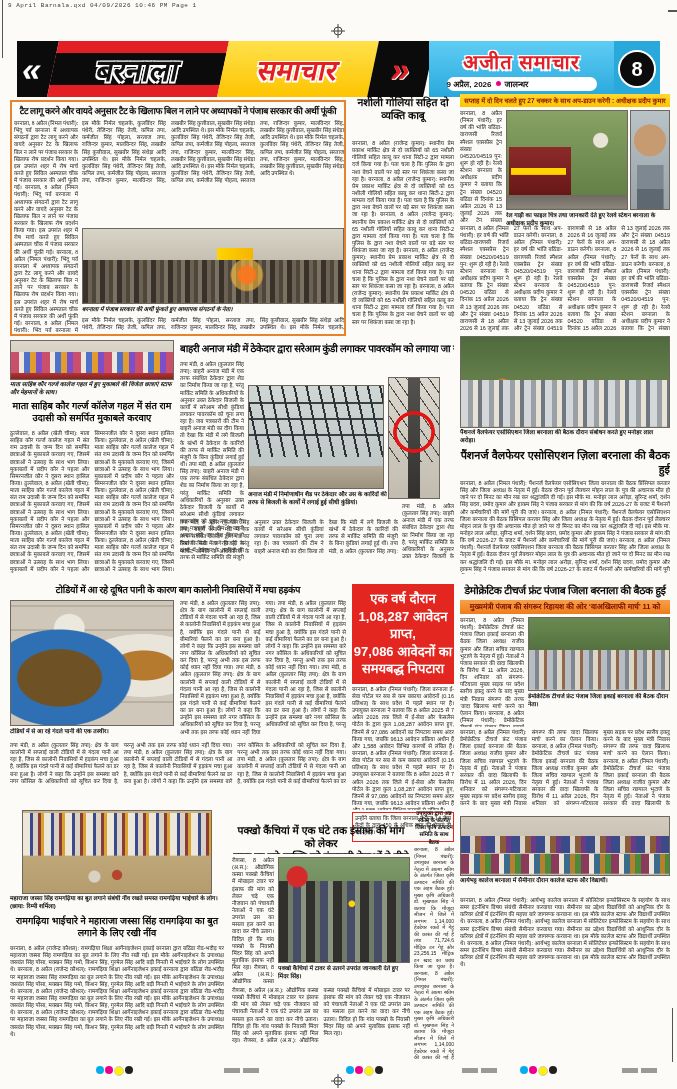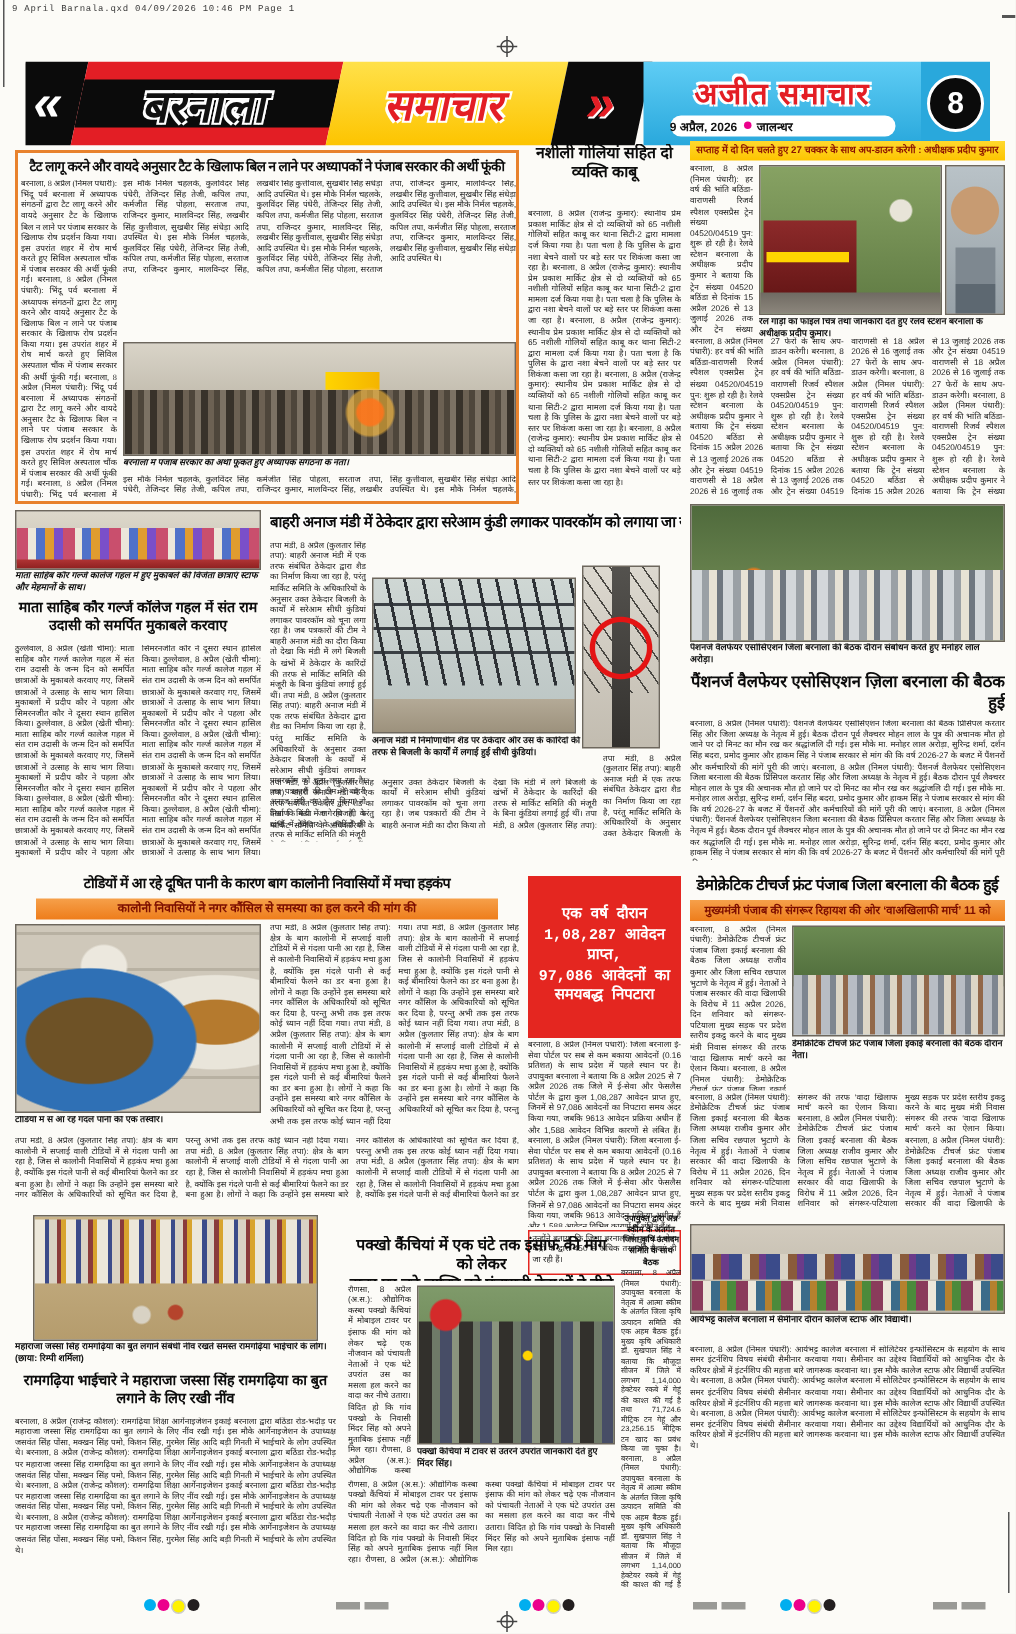--- a/index.html
+++ b/index.html
@@ -211,31 +211,30 @@
 
   <div class="abs" style="left:460px;top:336px;width:210px;height:242px;">
     <div class="photo ph-pension" style="width:210px;height:92px;"></div>
     <div class="cap" style="height:17px;margin-top:1px;">पैंशनर्ज वैलफेयर एसोसिएशन जिला बरनाला की बैठक दौरान संबोधन करते हुए मनोहर लाल अरोड़ा।</div>
     <div class="hl" style="font-size:11px;text-align:right;line-height:1.3;height:30px;overflow:hidden;margin-top:2px;">पैंशनर्ज वैलफेयर एसोसिएशन ज़िला बरनाला की बैठक हुई</div>
     <div class="body-t" style="height:94px;margin-top:2px;">बरनाला, 8 अप्रैल (निमल पंधारी): पैंशनर्ज वैलफेयर एसोसिएशन जिला बरनाला की बैठक प्रिंसिपल करतार सिंह और जिला अध्यक्ष के नेतृत्व में हुई। बैठक दौरान पूर्व लैक्चरर मोहन लाल के पुत्र की अचानक मौत हो जाने पर दो मिनट का मौन रख कर श्रद्धांजलि दी गई। इस मौके मा. मनोहर लाल अरोड़ा, सुरिन्द्र शर्मा, दर्शन सिंह बदरा, प्रमोद कुमार और हाकम सिंह ने पंजाब सरकार से मांग की कि वर्ष 2026-27 के बजट में पैंशनरों और कर्मचारियों की मांगें पूरी की जाएं। बरनाला, 8 अप्रैल (निमल पंधारी): पैंशनर्ज वैलफेयर एसोसिएशन जिला बरनाला की बैठक प्रिंसिपल करतार सिंह और जिला अध्यक्ष के नेतृत्व में हुई। बैठक दौरान पूर्व लैक्चरर मोहन लाल के पुत्र की अचानक मौत हो जाने पर दो मिनट का मौन रख कर श्रद्धांजलि दी गई। इस मौके मा. मनोहर लाल अरोड़ा, सुरिन्द्र शर्मा, दर्शन सिंह बदरा, प्रमोद कुमार और हाकम सिंह ने पंजाब सरकार से मांग की कि वर्ष 2026-27 के बजट में पैंशनरों और कर्मचारियों की मांगें पूरी की जाएं। बरनाला, 8 अप्रैल (निमल पंधारी): पैंशनर्ज वैलफेयर एसोसिएशन जिला बरनाला की बैठक प्रिंसिपल करतार सिंह और जिला अध्यक्ष के नेतृत्व में हुई। बैठक दौरान पूर्व लैक्चरर मोहन लाल के पुत्र की अचानक मौत हो जाने पर दो मिनट का मौन रख कर श्रद्धांजलि दी गई। इस मौके मा. मनोहर लाल अरोड़ा, सुरिन्द्र शर्मा, दर्शन सिंह बदरा, प्रमोद कुमार और हाकम सिंह ने पंजाब सरकार से मांग की कि वर्ष 2026-27 के बजट में पैंशनरों और कर्मचारियों की मांगें पूरी की जाएं।</div>
   </div>
 
   <div class="abs" style="left:10px;top:582px;width:336px;height:224px;">
     <div class="hl hl-one" style="font-size:9.5px;height:15px;line-height:15px;">टोडियों में आ रहे दूषित पानी के कारण बाग कालोनी निवासियों में मचा हड़कंप</div>
-    <div class="bar bar-orange" style="height:14px;line-height:14px;font-size:8px;margin:2px 14px 0 14px;">कालोनी निवासियों ने नगर कौंसिल से समस्या का हल करने की मांग की</div>
     <div style="position:relative;height:190px;margin-top:3px;">
       <div class="photo ph-buckets abs" style="left:0;top:0;width:164px;height:126px;"></div>
       <div class="cap abs" style="left:0;top:128px;width:164px;height:10px;">टोडियों में से आ रहे गंदले पानी की एक तस्वीर।</div>
       <div class="body-t cols2 abs" style="left:170px;top:0;width:166px;height:138px;">तपा मंडी, 8 अप्रैल (कुलतार सिंह तपा): क्षेत्र के बाग कालोनी में सप्लाई वाली टोडियों में से गंदला पानी आ रहा है, जिस से कालोनी निवासियों में हड़कंप मचा हुआ है, क्योंकि इस गंदले पानी से कई बीमारियां फैलने का डर बना हुआ है। लोगों ने कहा कि उन्होंने इस समस्या बारे नगर कौंसिल के अधिकारियों को सूचित कर दिया है, परन्तु अभी तक इस तरफ कोई ध्यान नहीं दिया गया। तपा मंडी, 8 अप्रैल (कुलतार सिंह तपा): क्षेत्र के बाग कालोनी में सप्लाई वाली टोडियों में से गंदला पानी आ रहा है, जिस से कालोनी निवासियों में हड़कंप मचा हुआ है, क्योंकि इस गंदले पानी से कई बीमारियां फैलने का डर बना हुआ है। लोगों ने कहा कि उन्होंने इस समस्या बारे नगर कौंसिल के अधिकारियों को सूचित कर दिया है, परन्तु अभी तक इस तरफ कोई ध्यान नहीं दिया गया। तपा मंडी, 8 अप्रैल (कुलतार सिंह तपा): क्षेत्र के बाग कालोनी में सप्लाई वाली टोडियों में से गंदला पानी आ रहा है, जिस से कालोनी निवासियों में हड़कंप मचा हुआ है, क्योंकि इस गंदले पानी से कई बीमारियां फैलने का डर बना हुआ है। लोगों ने कहा कि उन्होंने इस समस्या बारे नगर कौंसिल के अधिकारियों को सूचित कर दिया है, परन्तु अभी तक इस तरफ कोई ध्यान नहीं दिया गया। तपा मंडी, 8 अप्रैल (कुलतार सिंह तपा): क्षेत्र के बाग कालोनी में सप्लाई वाली टोडियों में से गंदला पानी आ रहा है, जिस से कालोनी निवासियों में हड़कंप मचा हुआ है, क्योंकि इस गंदले पानी से कई बीमारियां फैलने का डर बना हुआ है। लोगों ने कहा कि उन्होंने इस समस्या बारे नगर कौंसिल के अधिकारियों को सूचित कर दिया है, परन्तु अभी तक इस तरफ कोई ध्यान नहीं दिया गया।</div>
       <div class="body-t cols3 abs" style="left:0;top:142px;width:336px;height:46px;">तपा मंडी, 8 अप्रैल (कुलतार सिंह तपा): क्षेत्र के बाग कालोनी में सप्लाई वाली टोडियों में से गंदला पानी आ रहा है, जिस से कालोनी निवासियों में हड़कंप मचा हुआ है, क्योंकि इस गंदले पानी से कई बीमारियां फैलने का डर बना हुआ है। लोगों ने कहा कि उन्होंने इस समस्या बारे नगर कौंसिल के अधिकारियों को सूचित कर दिया है, परन्तु अभी तक इस तरफ कोई ध्यान नहीं दिया गया। तपा मंडी, 8 अप्रैल (कुलतार सिंह तपा): क्षेत्र के बाग कालोनी में सप्लाई वाली टोडियों में से गंदला पानी आ रहा है, जिस से कालोनी निवासियों में हड़कंप मचा हुआ है, क्योंकि इस गंदले पानी से कई बीमारियां फैलने का डर बना हुआ है। लोगों ने कहा कि उन्होंने इस समस्या बारे नगर कौंसिल के अधिकारियों को सूचित कर दिया है, परन्तु अभी तक इस तरफ कोई ध्यान नहीं दिया गया। तपा मंडी, 8 अप्रैल (कुलतार सिंह तपा): क्षेत्र के बाग कालोनी में सप्लाई वाली टोडियों में से गंदला पानी आ रहा है, जिस से कालोनी निवासियों में हड़कंप मचा हुआ है, क्योंकि इस गंदले पानी से कई बीमारियां फैलने का डर बना हुआ है। लोगों ने कहा कि उन्होंने इस समस्या बारे नगर कौंसिल के अधिकारियों को सूचित कर दिया है, परन्तु अभी तक इस तरफ कोई ध्यान नहीं दिया गया।</div>
     </div>
   </div>
 
   <div class="abs" style="left:352px;top:582px;width:102px;height:224px;">
-    <div class="redbox" style="font-size:10px;padding:20px 1px;margin-top:2px;font-family:Liberation Mono, monospace;">
+    <div class="redbox" style="font-size:13px;padding:6px 1px;margin-top:2px;">
       <div>एक वर्ष दौरान 1,08,287 आवेदन प्राप्त,</div>
       <div>97,086 आवेदनों का समयबद्ध निपटारा</div>
     </div>
     <div class="body-t" style="height:124px;margin-top:2px;">बरनाला, 8 अप्रैल (निमल पंधारी): जिला बरनाला ई-सेवा पोर्टल पर सब से कम बकाया आवेदनों (0.16 प्रतिशत) के साथ प्रदेश में पहले स्थान पर है। उपायुक्त बरनाला ने बताया कि 8 अप्रैल 2025 से 7 अप्रैल 2026 तक जिले में ई-सेवा और फेसलैस पोर्टल के द्वारा कुल 1,08,287 आवेदन प्राप्त हुए, जिनमें से 97,086 आवेदनों का निपटारा समय अंदर किया गया, जबकि 9613 आवेदन प्रक्रिया अधीन हैं और 1,588 आवेदन विभिन्न कारणों से लंबित हैं। बरनाला, 8 अप्रैल (निमल पंधारी): जिला बरनाला ई-सेवा पोर्टल पर सब से कम बकाया आवेदनों (0.16 प्रतिशत) के साथ प्रदेश में पहले स्थान पर है। उपायुक्त बरनाला ने बताया कि 8 अप्रैल 2025 से 7 अप्रैल 2026 तक जिले में ई-सेवा और फेसलैस पोर्टल के द्वारा कुल 1,08,287 आवेदन प्राप्त हुए, जिनमें से 97,086 आवेदनों का निपटारा समय अंदर किया गया, जबकि 9613 आवेदन प्रक्रिया अधीन हैं और 1,588 आवेदन विभिन्न कारणों से लंबित हैं।</div>
     <div class="note-red body-t" style="height:30px;margin-top:2px;">उन्होंने बताया कि जिला बरनाला में कुल 14 सेवा केंद्रों के द्वारा 450 से अधिक तरह की सेवाएं दी जा रही हैं।</div>
   </div>
 
   <div class="abs" style="left:10px;top:810px;width:214px;height:252px;">
     <div class="photo ph-foundation" style="width:190px;height:84px;margin-left:12px;"></div>
     <div class="cap" style="height:18px;margin-top:1px;">महाराजा जस्सा सिंह रामगढ़िया का बुत लगाने संबंधी नींव रखते समस्त रामगढ़िया भाईचारे के लोग। (छाया: रिम्पी शर्मिला)</div>

